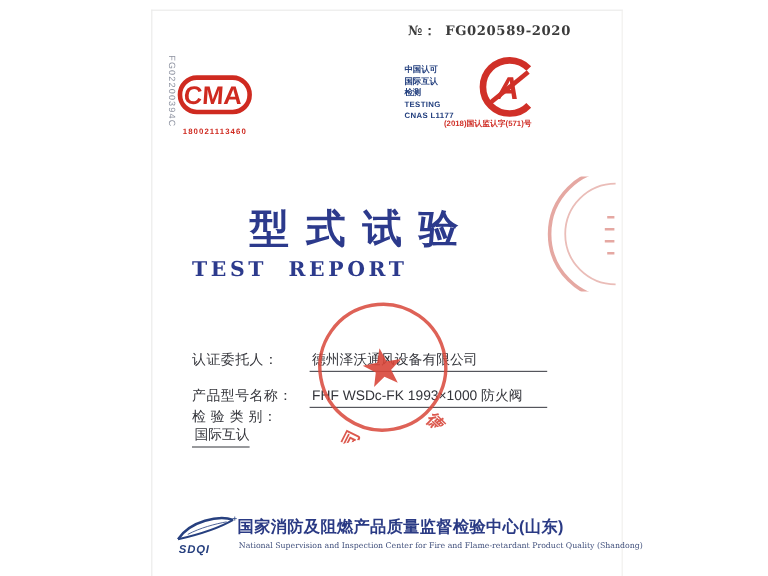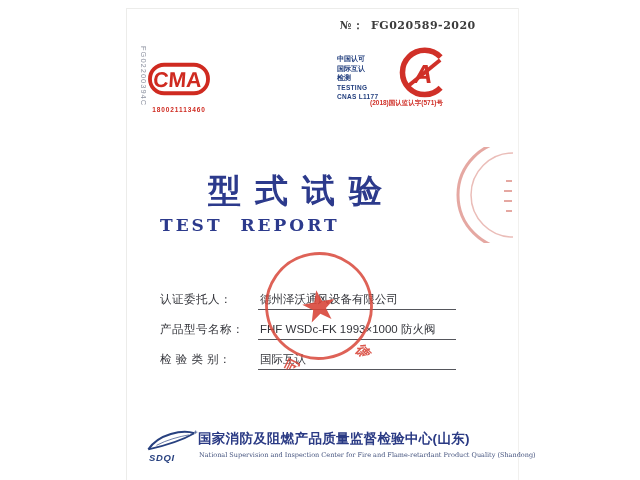--- a/index.html
+++ b/index.html
@@ -29,21 +29,21 @@
   
   .title-zh{left:160px;top:169px;width:270px;text-align:center;font-size:33px;font-weight:bold;
     color:#2c3a8c;letter-spacing:14px;text-indent:14px;white-space:nowrap;}
   .title-en{left:160px;top:215px;width:270px;font-family:"DejaVu Serif", serif;
     font-size:17px;font-weight:bold;color:#2c3a8c;letter-spacing:3px;word-spacing:9px;white-space:nowrap;}
   
   .field-row{left:160px;width:296px;display:flex;align-items:flex-start;}
   .field-row .lbl{flex:none;width:98px;font-size:11.5px;color:#33343a;letter-spacing:.5px;white-space:nowrap;}
   .field-row .val{flex:1;font-size:11.5px;color:#33343a;border-bottom:1px solid #55565c;
     padding:0 0 2px 2px;white-space:nowrap;}
-  .row1{top:292px;} .row2{top:322px;} .row3{top:352px;}
+  .row1{top:292px;} .row2{top:322px;} .row3{top:340px;flex-direction:column;}
   
   .stamp{left:262px;top:249px;width:114px;height:114px;transform:rotate(-10deg);}
   .edge-stamp{left:450px;top:147px;width:70px;height:96px;opacity:.75;}
   
   .sdqi{left:145px;top:428px;}
   .footer-zh{left:198px;top:430px;font-size:13.5px;font-weight:bold;color:#2a3a84;
     letter-spacing:.3px;white-space:nowrap;}
   .footer-en{left:199px;top:451px;font-size:6.5px;font-family:"DejaVu Serif", serif;
     color:#41507c;white-space:nowrap;}
 </style>

